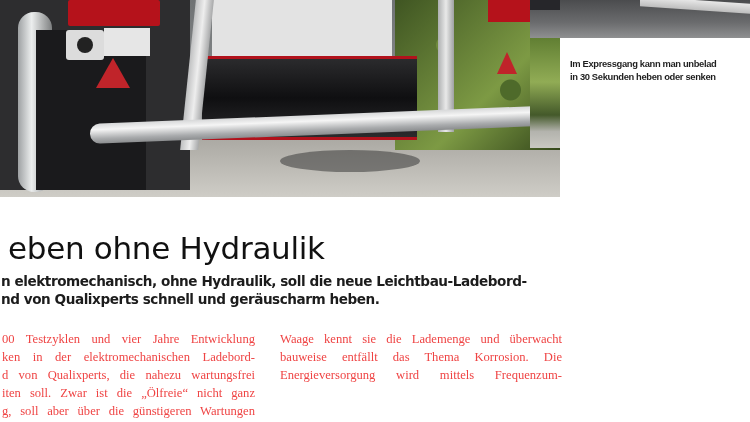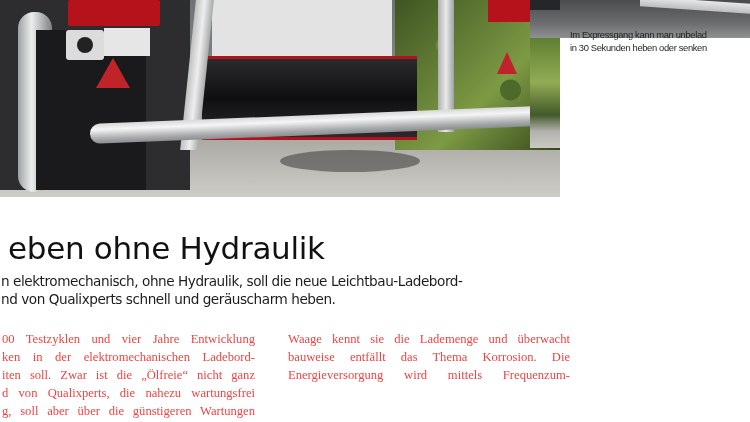--- a/index.html
+++ b/index.html
@@ -45,46 +45,46 @@
       position: absolute; left: 530px; top: 0; width: 220px; height: 38px; overflow: hidden;
       background: linear-gradient(180deg,#4b4c4e,#6b6c6e 60%,#8f9091);
     }
     .photo-side .truck-edge { position:absolute; left: 110px; top: 0; width: 110px; height: 10px; background: linear-gradient(180deg,#e8e8e8,#bdbdbd); transform: skewY(4deg); }
     .photo-side .sign { position:absolute; left: 0; top: 0; width: 30px; height: 10px; background:#26262a; }
     .sidestrip { position: absolute; left: 530px; top: 38px; width: 30px; height: 110px;
       background: linear-gradient(180deg,#617f33,#91ac55 40%,#44592a 70%,#b3b3ad 85%,#c9c8c2); }
 
     
     .caption {
-      position: absolute; left: 570px; top: 28px; width: 180px;
-      font-family: "Liberation Sans", sans-serif; font-weight: normal; font-size: 9.4px; line-height: 13px;
+      position: absolute; left: 570px; top: 57px; width: 180px;
+      font-family: "Liberation Sans", sans-serif; font-weight: bold; font-size: 9.4px; line-height: 13px;
       color: #1f1f1f; white-space: nowrap; letter-spacing: -0.35px; overflow: hidden;
     }
     .caption span { display:block; }
 
     
     .headline {
       position: absolute; left: 4px; top: 224px; white-space: nowrap;
       font-family: "DejaVu Sans", sans-serif; font-size: 31px; line-height: 40px; color: #111; letter-spacing: -0.3px;
     }
     .deck {
       position: absolute; left: 1px; top: 272px; white-space: nowrap;
-      font-family: "DejaVu Sans", sans-serif; font-weight: normal; font-size: 13.6px; line-height: 18px; color: #1c1c1c; letter-spacing: -0.45px;
+      font-family: "DejaVu Sans", sans-serif; font-weight: bold; font-size: 13.6px; line-height: 18px; color: #1c1c1c; letter-spacing: -0.45px;
     }
     .deck span { display:block; }
 
     
     .col {
       position: absolute; top: 330px; width: 260px;
       font-family: "Liberation Serif", serif; font-size: 12.6px; line-height: 18.1px; color: #ef4444;
       text-align: justify; text-align-last: justify; white-space: nowrap; overflow: hidden;
     }
     .col span { display:block; text-align: justify; text-align-last: justify; }
     .col-1 { left: 2px; width: 253px; }
-    .col-2 { left: 280px; width: 282px; margin-left: 8px; }
+    .col-2 { left: 280px; width: 282px; }
   </style>
 </head>
 <body>
 
 <div class="photo-main">
   <div class="ph ground"></div>
   <div class="ph foliage"></div>
   <div class="ph frame-left"></div>
   <div class="ph tire"></div>
   <div class="ph mudflap"></div>
@@ -116,21 +116,21 @@
 <h1 class="headline" style="margin:4px;font-weight:normal">eben ohne Hydraulik</h1>
 
 <div class="deck">
   <span>n elektromechanisch, ohne Hydraulik, soll die neue Leichtbau-Ladebord-</span>
   <span>nd von Qualixperts schnell und geräuscharm heben.</span>
 </div>
 
 <div class="col col-1">
   <span>00 Testzyklen und vier Jahre Entwicklung</span>
   <span>ken in der elektromechanischen Ladebord-</span>
+  <span>d von Qualixperts, die nahezu wartungsfrei</span>
   <span>iten soll. Zwar ist die „Ölfreie“ nicht ganz</span>
-  <span>d von Qualixperts, die nahezu wartungsfrei</span>
   <span>g, soll aber über die günstigeren Wartungen</span>
 </div>
 <div class="col col-2">
   <span>Waage kennt sie die Lademenge und überwacht</span>
   <span>bauweise entfällt das Thema Korrosion. Die</span>
   <span>Energieversorgung wird mittels Frequenzum-</span>
 </div>
 
 </body></html>

